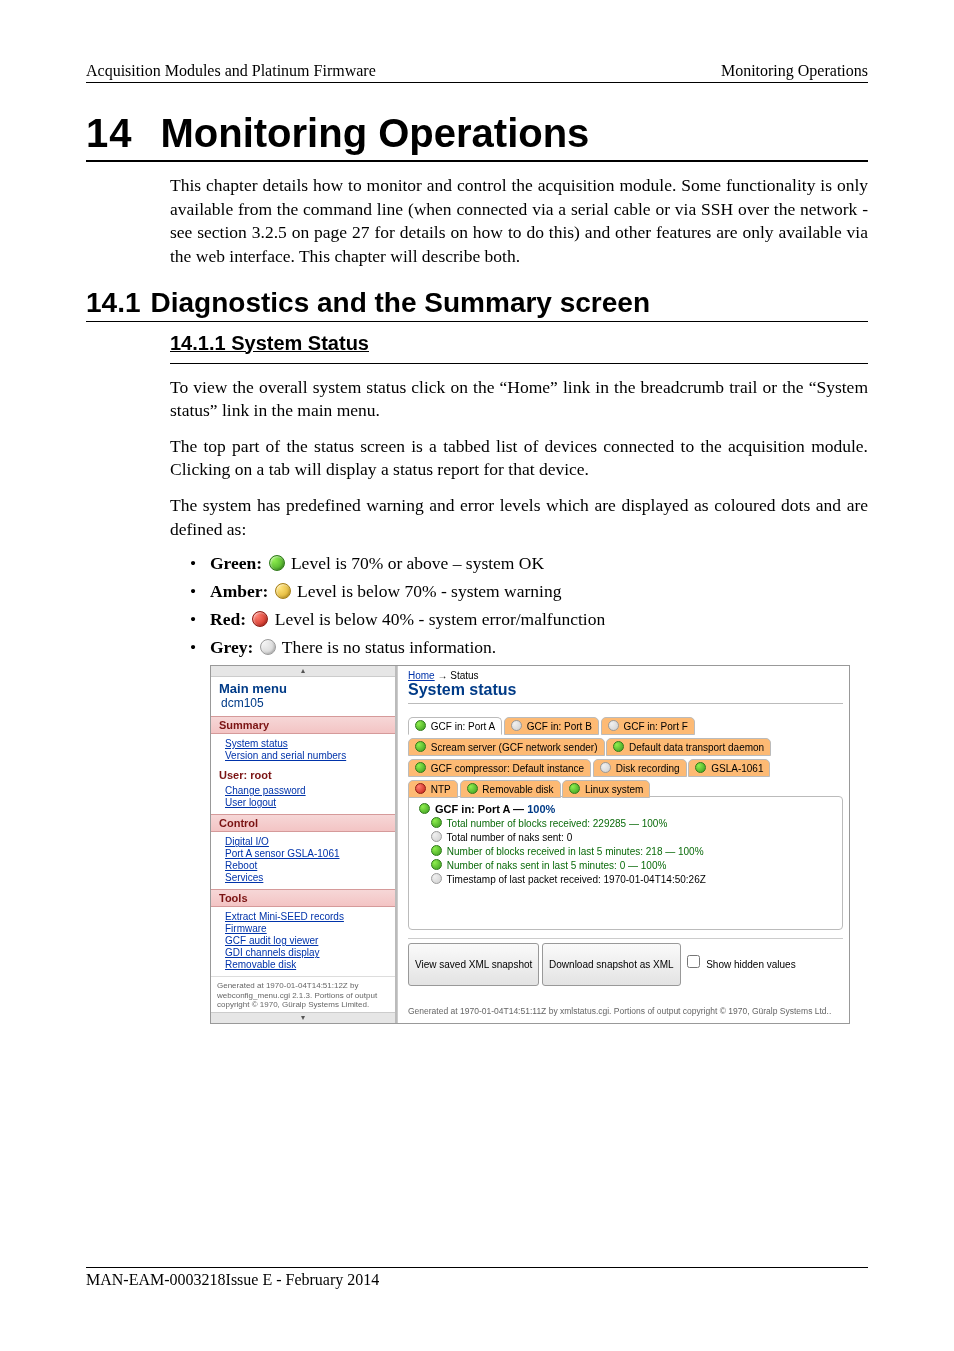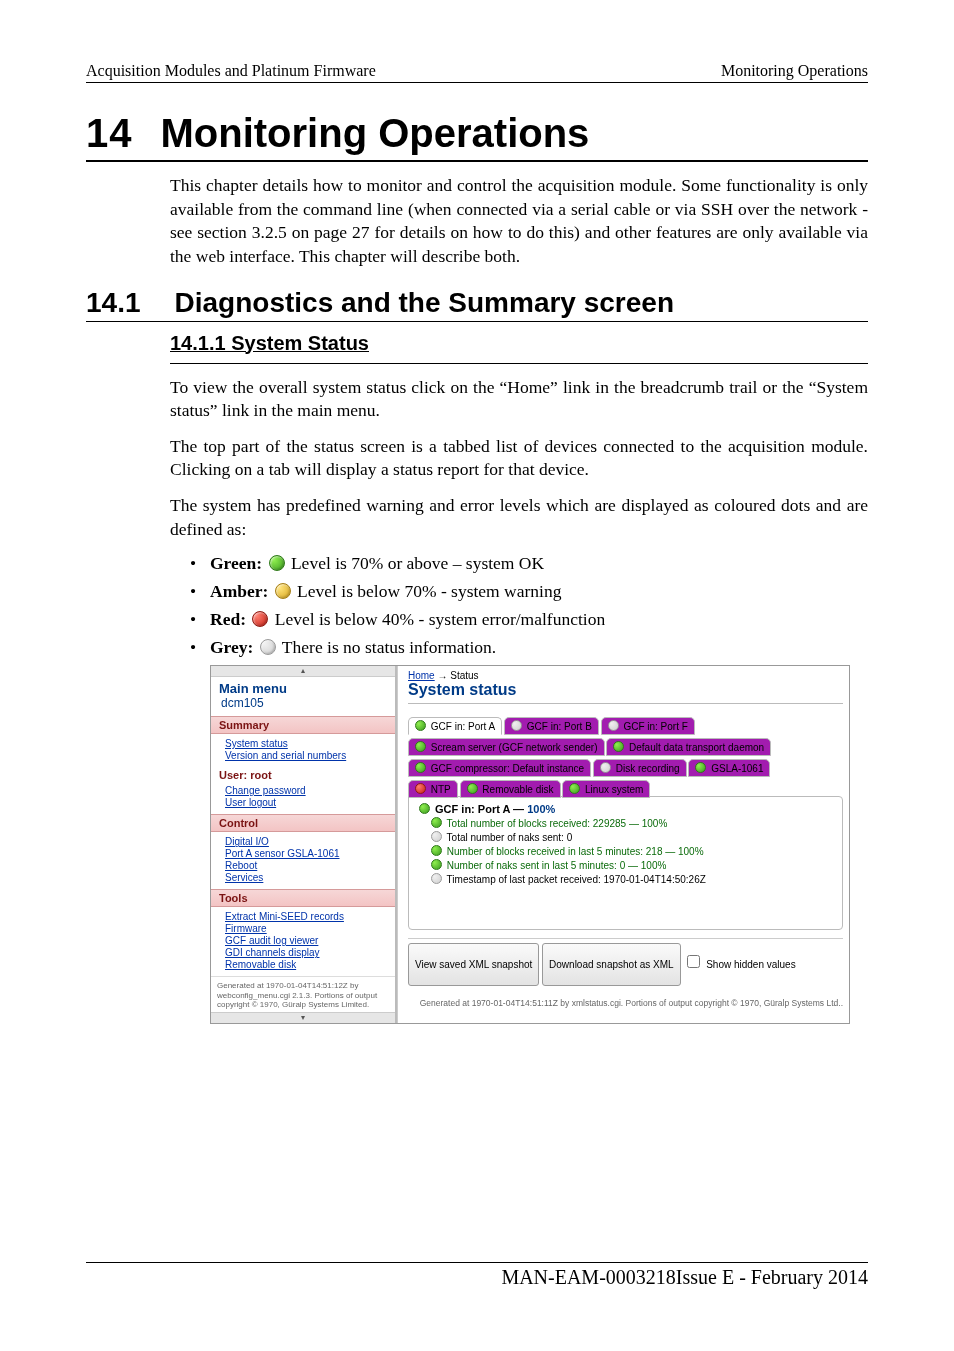--- a/index.html
+++ b/index.html
@@ -49,21 +49,21 @@
     margin-left: 84px;
     font-size: 17.5px;
     line-height: 1.35;
     text-align: justify;
   }
   .body-text p { margin: 12px 0; }
   .section-title {
     margin-top: 18px;
     display: flex;
     align-items: center;
-    gap: 34px;
+    gap: 10px;
     border-bottom: 1.5px solid #000;
     padding-bottom: 2px;
   }
   .sec-num {
     font-family: Arial, Helvetica, sans-serif;
     font-weight: bold;
     font-size: 28px;
   }
   .sec-text {
     font-family: Arial, Helvetica, sans-serif;
@@ -212,21 +212,21 @@
   .tabrow {
     margin-top: 3px;
   }
   .tab {
     display: inline-block;
     border: 1px solid #bbb;
     border-top-left-radius: 5px;
     border-top-right-radius: 5px;
     padding: 2px 6px;
     font-size: 10px;
-    background: #a21caf;
+    background: #fdba74;
     margin-right: -1px;
     position: relative;
     top: 1px;
   }
   .tab.active {
     background: #fff;
     border-bottom: 1px solid #fff;
   }
   .sdot {
     display:inline-block;
@@ -261,35 +261,34 @@
     display:inline-block;
     background: linear-gradient(#fafafa,#e3e3e3);
     border:1px solid #999;
     border-radius:3px;
     padding:15px 6px;
     font-size:10px;
   }
   .genline {
     font-size: 8.5px;
     color: #666;
-    margin-top: 12px;
-    text-align: right;
+    margin-top: 20px;
   }
 
   
   .footer {
     position: absolute;
     bottom: 62px;
     left: 86px;
     right: 86px;
     border-top: 1px solid #000;
     padding-top: 3px;
     display: flex;
-    justify-content: flex-end;
-    font-size: 20px;
+    justify-content: flex-start;
+    font-size: 16px;
     font-family: Georgia, 'Times New Roman', serif;
   }
 </style>
 </head>
 <body>
 
 <div class="page">
   <div class="top-header">
     <span>Acquisition Modules and Platinum Firmware</span>
     <span>Monitoring Operations</span>

